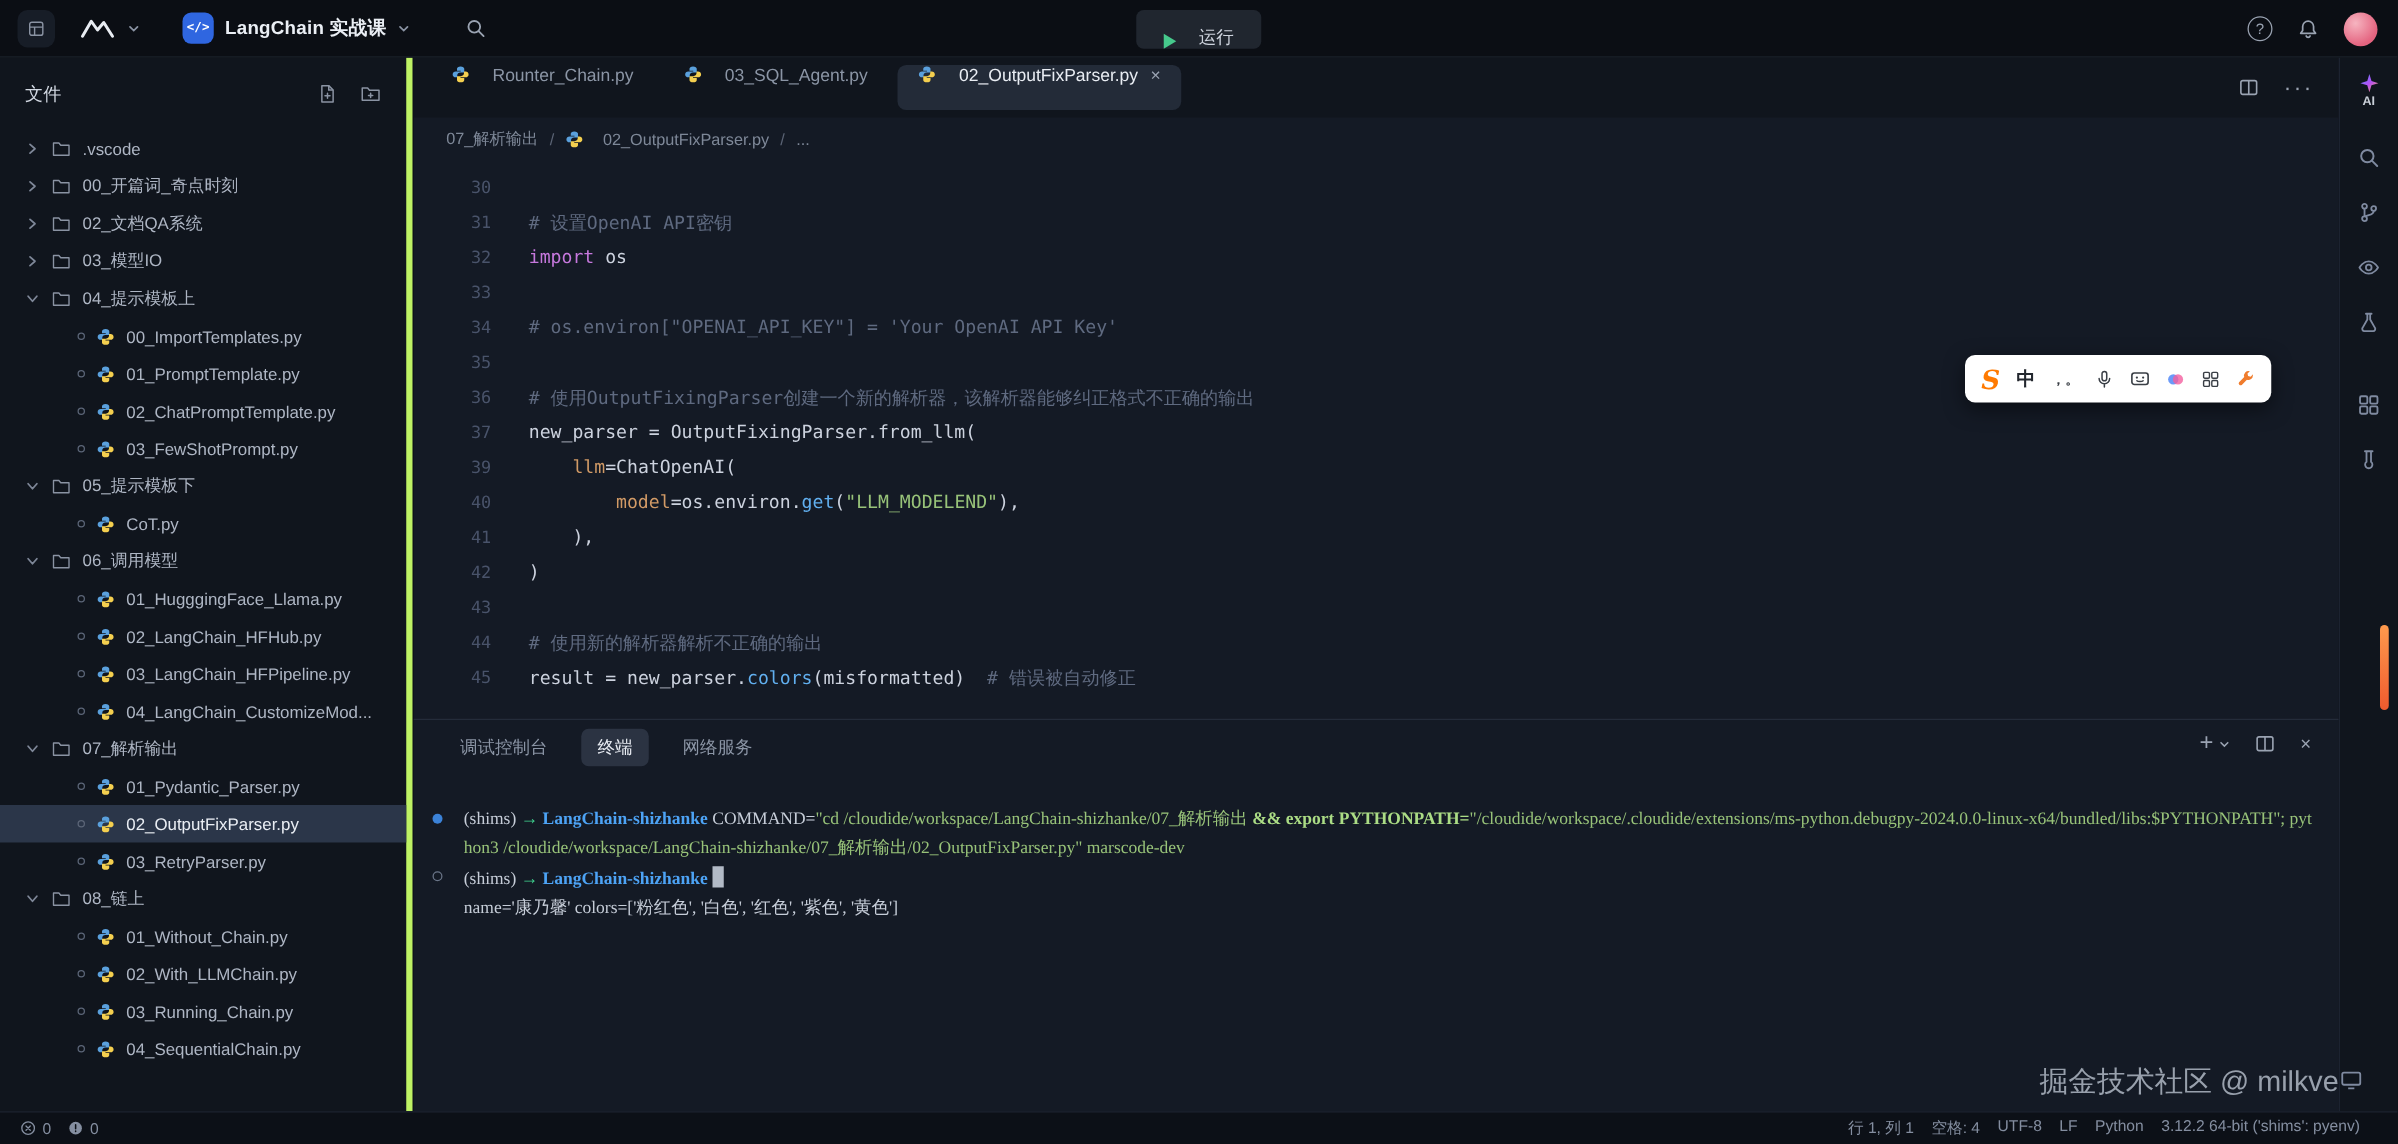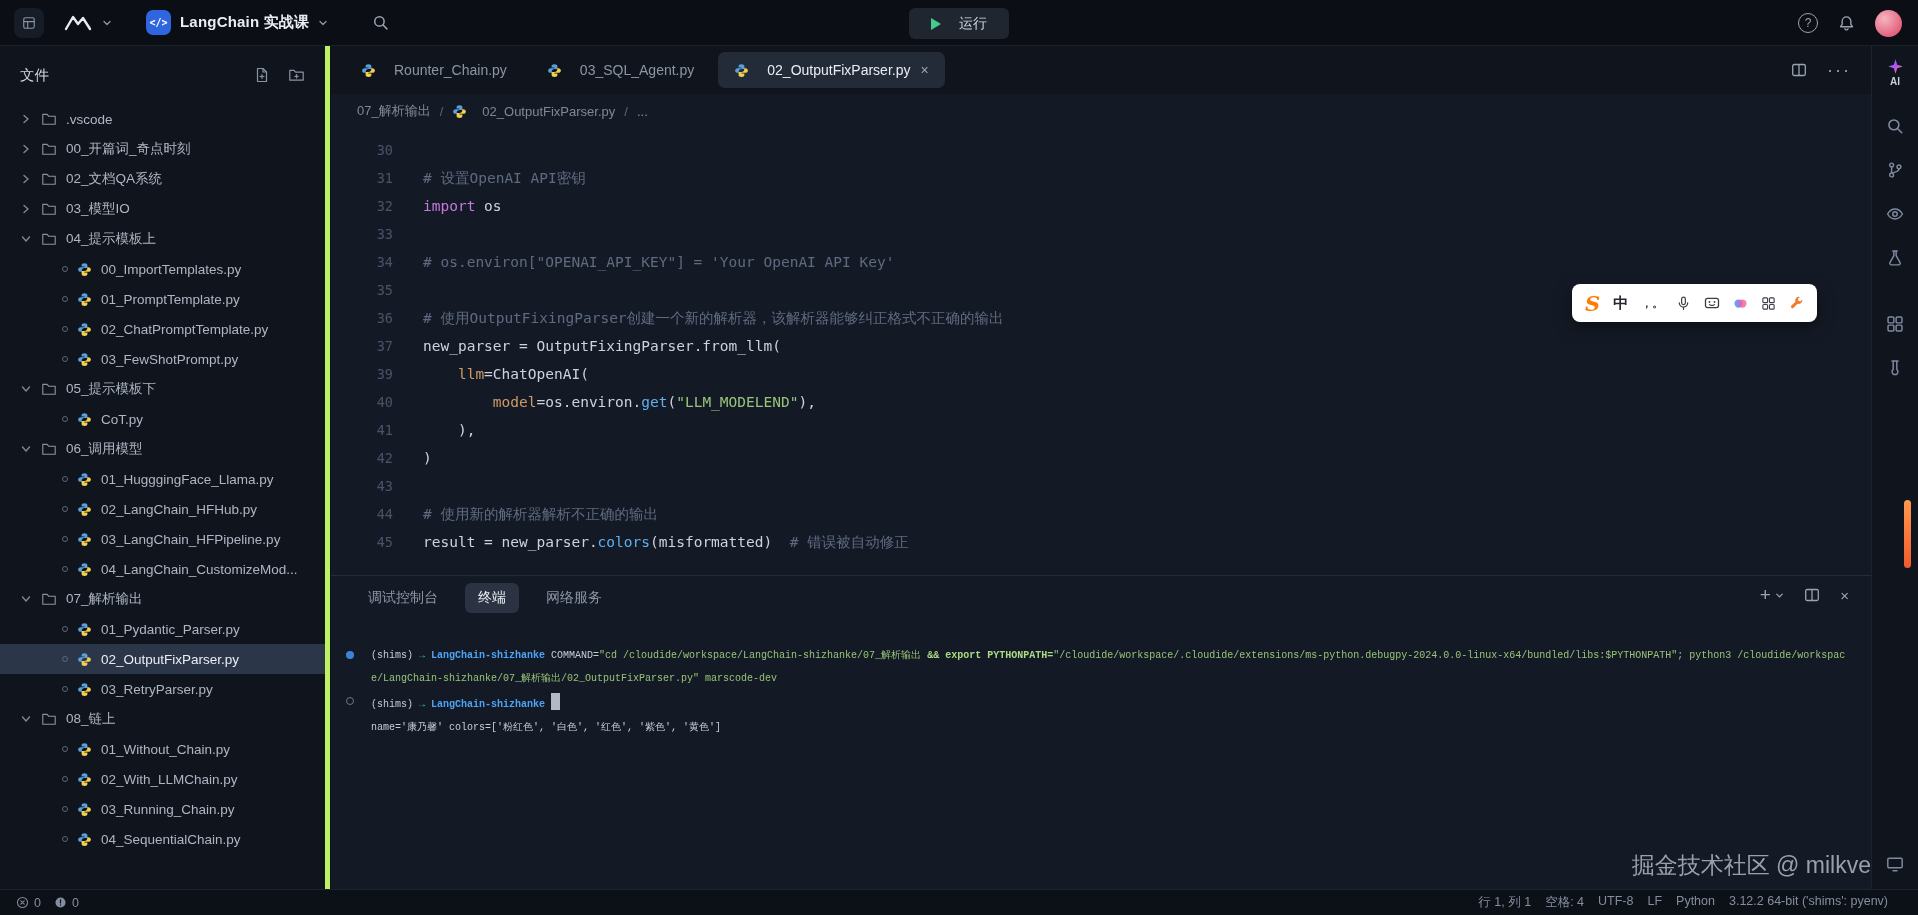--- a/index.html
+++ b/index.html
@@ -13,21 +13,21 @@
 .tb-menu{width:30px;height:30px;border-radius:8px;background:#171d27;margin-left:14px;
   display:flex;align-items:center;justify-content:center;color:#8a93a3;cursor:pointer}
 .tb-logo{display:flex;align-items:center;gap:6px;margin-left:20px;color:#e8ecf2;cursor:pointer}
 .tb-project{display:flex;align-items:center;gap:9px;margin-left:34px;cursor:pointer}
 .proj-badge{width:25px;height:25px;border-radius:7px;background:#2f66e0;color:#fff;font-size:10px;
   font-weight:bold;display:flex;align-items:center;justify-content:center;font-family:"DejaVu Sans Mono",monospace}
 .proj-name{color:#eaeef4;font-size:15px;font-weight:700;letter-spacing:.2px}
 .dimchev{color:#8a93a3}
 .tb-search{margin-left:44px;color:#9aa3b2;cursor:pointer}
 .run-btn{position:absolute;left:50%;transform:translateX(-50%);top:8px;height:31px;padding:0 22px;
-  background:#20262f;border-radius:6px;display:flex;align-items:center;gap:18px;color:#cdd3dd;
+  background:#20262f;border-radius:6px;display:flex;align-items:flex-end;gap:18px;color:#cdd3dd;
   font-size:14px;cursor:pointer}
 .play-tri{width:0;height:0;border-left:10px solid #46c98c;border-top:6px solid transparent;border-bottom:6px solid transparent}
 .tb-right{position:absolute;right:16px;top:0;height:46px;display:flex;align-items:center;gap:20px;color:#9aa3b2}
 .help-btn{width:20px;height:20px;border:1.5px solid #9aa3b2;border-radius:50%;font-size:12px;
   display:flex;align-items:center;justify-content:center;cursor:pointer}
 .bell{cursor:pointer}
 .avatar{width:27px;height:27px;border-radius:50%;cursor:pointer;
   background:radial-gradient(circle at 35% 32%,#f6b4c0,#e4637f 70%)}
 
 
@@ -45,21 +45,21 @@
 .chev.open svg{transform:rotate(90deg)}
 .ficon{margin-right:9px;color:#8a93a3;display:flex}
 .fdot{width:6px;height:6px;border:1px solid #5c6678;border-radius:50%;margin-right:9px;flex:none}
 .pyicon{display:flex;margin-right:9px;flex:none}
 .tlabel{white-space:nowrap}
 
 
 .editorcol{position:absolute;left:331px;top:46px;width:1540px;height:843px;background:#141a25}
 .tabbar{position:absolute;left:0;top:0;right:0;height:48px;background:#10151d;display:flex;
   align-items:center;padding-left:14px}
-.etab{height:36px;display:flex;align-items:center;padding:0 16px;margin-right:8px;border-radius:7px;
+.etab{height:36px;display:flex;align-items:flex-start;padding:0 16px;margin-right:8px;border-radius:7px;
   color:#8b95a5;font-size:14px;cursor:pointer}
 .etab .etlabel{margin-left:9px}
 .etab.active{background:#232b38;color:#e9edf3}
 .etclose{margin-left:10px;color:#9aa3b2;font-size:14px;cursor:pointer}
 .tb-actions{position:absolute;right:20px;top:0;height:48px;display:flex;align-items:center;gap:20px;color:#9aa3b2}
 .tb-actions>*{cursor:pointer}
 .ellip{font-size:18px;letter-spacing:2px;line-height:10px}
 .breadcrumb{position:absolute;left:0;top:48px;right:0;height:34px;display:flex;align-items:center;
   padding-left:26px;color:#7e8898;font-size:13px;gap:9px}
 .bcitem{display:flex;align-items:center;gap:6px;cursor:pointer}
@@ -80,35 +80,35 @@
 
 
 .panel{position:absolute;left:0;right:0;bottom:0;height:314px;background:#141a25;border-top:1px solid #242c3a}
 .panel-tabs{height:44px;display:flex;align-items:center;gap:14px;padding-left:24px}
 .ptab{color:#8b95a5;font-size:14px;padding:6px 13px;border-radius:6px;cursor:pointer}
 .ptab.active{background:#2b3342;color:#e9edf3}
 .panel-actions{position:absolute;right:22px;top:10px;display:flex;align-items:center;gap:20px;color:#9aa3b2}
 .panel-actions>*{cursor:pointer;display:flex;align-items:center}
 .plus{font-size:19px;line-height:14px}
 .term{position:absolute;left:0;top:44px;right:12px;bottom:0;padding:24px 6px 0 40px;
-  font-family:Liberation Mono, monospace;font-size:10px;line-height:23px;color:#c6cdd8}
+  font-family:Liberation Serif, serif;font-size:14px;line-height:23px;color:#c6cdd8}
 .trow{position:relative;white-space:pre-wrap;word-break:break-all}
 .tdot{position:absolute;left:-25px;top:7px;width:8px;height:8px;border-radius:50%}
 .tdot.filled{background:#3b82d8}
 .tdot.hollow{border:1.5px solid #6b7689}
 .tk-arrow{color:#3ecf8e;font-weight:700}
 .tk-host{color:#4da3f5;font-weight:700}
 .tk-green{color:#98c379}
 .tk-greenb{color:#abdc85;font-weight:700}
 .tk-fg{color:#c6cdd8}
 .tcursor{display:inline-block;width:9px;height:17px;background:#b2bac6;transform:translateY(3px)}
 
 
 .activitybar{position:absolute;right:0;top:46px;width:47px;height:843px;background:#10151d;
-  border-left:1px solid #1c2330;display:flex;flex-direction:column;align-items:center;
+  border-left:1px solid #1c2330;display:flex;flex-direction:column;
   padding-top:12px;color:#7f8aa0;z-index:6}
 .ab-item{margin-bottom:26px;cursor:pointer;display:flex;flex-direction:column;align-items:center}
 .ab-gap{margin-top:22px}
 .ab-ai{margin-bottom:30px}
 .ai-text{font-size:10px;font-weight:700;color:#c9cfd8;margin-top:1px}
 .ab-bottom{margin-top:auto;margin-bottom:16px;cursor:pointer}
 
 
 .statusbar{position:absolute;left:0;bottom:0;width:1918px;height:26px;background:#0c1017;
   border-top:1px solid #1c2330;display:flex;align-items:center;padding:0 16px;color:#848ea0;

